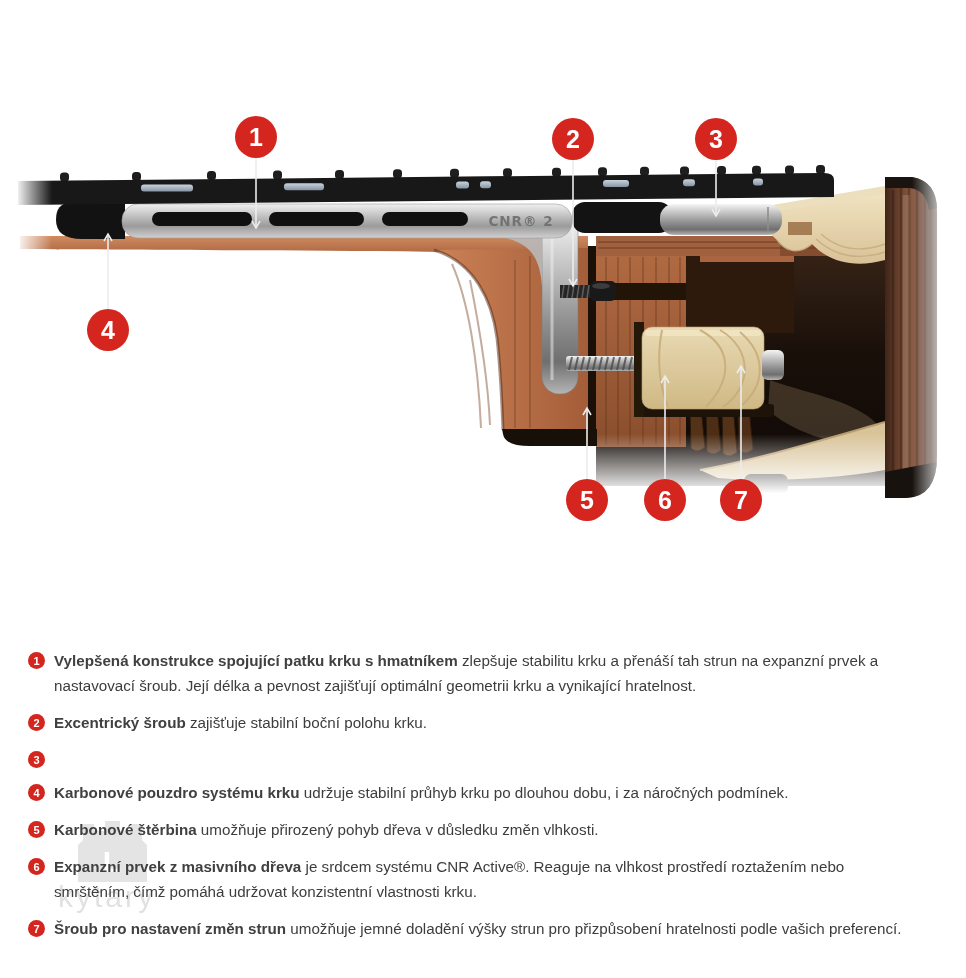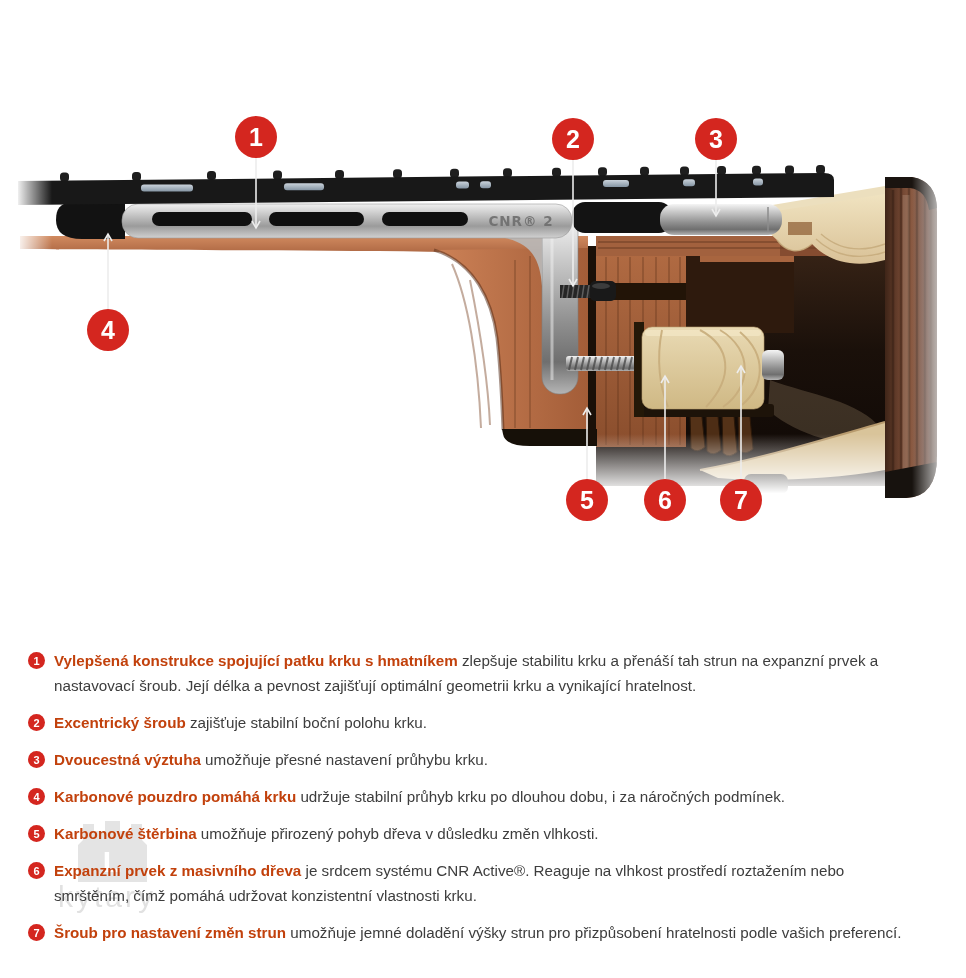--- a/index.html
+++ b/index.html
@@ -10,21 +10,21 @@
   .engrave{fill:#6e6e6e;font-weight:bold;font-size:13.5px;letter-spacing:1px;
            font-family:"DejaVu Sans",sans-serif;opacity:.9;}
   
   .legend{position:absolute;left:0;top:648px;width:966px;box-sizing:border-box;
           padding:0 48px 0 28px;z-index:2;}
   .legend-item{display:flex;gap:9px;margin-bottom:12px;}
   .bullet{flex:0 0 17px;width:17px;height:17px;border-radius:50%;background:#d4261f;
           color:#fff;font-size:11px;font-weight:bold;display:flex;align-items:center;
           justify-content:center;margin-top:4px;}
   .legend-text{margin:0;font-size:15.2px;line-height:25px;color:#3d3d3d;max-width:862px;}
-  .legend-text strong{color:#c2410c;font-weight:700;text-align:center;}
+  .legend-text strong{color:#404040;font-weight:700;text-align:center;}
   
   .watermark{position:absolute;left:58px;top:814px;z-index:1;opacity:.30;width:150px;
              text-align:left;pointer-events:none;}
   .watermark .wm-text{font-size:30px;font-weight:normal;color:#9f9f9f;letter-spacing:3px;
              margin-top:-10px;margin-left:0;}
 </style>
 </head>
 <body>
 
 <div class="page">
@@ -306,25 +306,24 @@
       <div class="legend-item">
         <span class="bullet">1</span>
         <p class="legend-text"><strong>Vylepšená konstrukce spojující patku krku s hmatníkem</strong> zlepšuje stabilitu krku a přenáší tah strun na expanzní prvek a nastavovací šroub. Její délka a pevnost zajišťují optimální geometrii krku a vynikající hratelnost.</p>
       </div>
       <div class="legend-item">
         <span class="bullet">2</span>
         <p class="legend-text"><strong>Excentrický šroub</strong> zajišťuje stabilní boční polohu krku.</p>
       </div>
       <div class="legend-item">
         <span class="bullet">3</span>
-        <p class="legend-text"><strong>Dvoucestná výztuha</strong> umožňuje přesné nastavení průhybu krku.</p>
       </div>
       <div class="legend-item">
         <span class="bullet">4</span>
-        <p class="legend-text"><strong>Karbonové pouzdro pomáhá krku</strong> udržuje stabilní průhyb krku po dlouhou dobu, i za náročných podmínek.</p>
+        <p class="legend-text"><strong>Karbonové pouzdro systému krku</strong> udržuje stabilní průhyb krku po dlouhou dobu, i za náročných podmínek.</p>
       </div>
       <div class="legend-item">
         <span class="bullet">5</span>
         <p class="legend-text"><strong>Karbonové štěrbina</strong> umožňuje přirozený pohyb dřeva v důsledku změn vlhkosti.</p>
       </div>
       <div class="legend-item">
         <span class="bullet">6</span>
         <p class="legend-text"><strong>Expanzní prvek z masivního dřeva</strong> je srdcem systému CNR Active®. Reaguje na vlhkost prostředí roztažením nebo smrštěním, čímž pomáhá udržovat konzistentní vlastnosti krku.</p>
       </div>
       <div class="legend-item">

